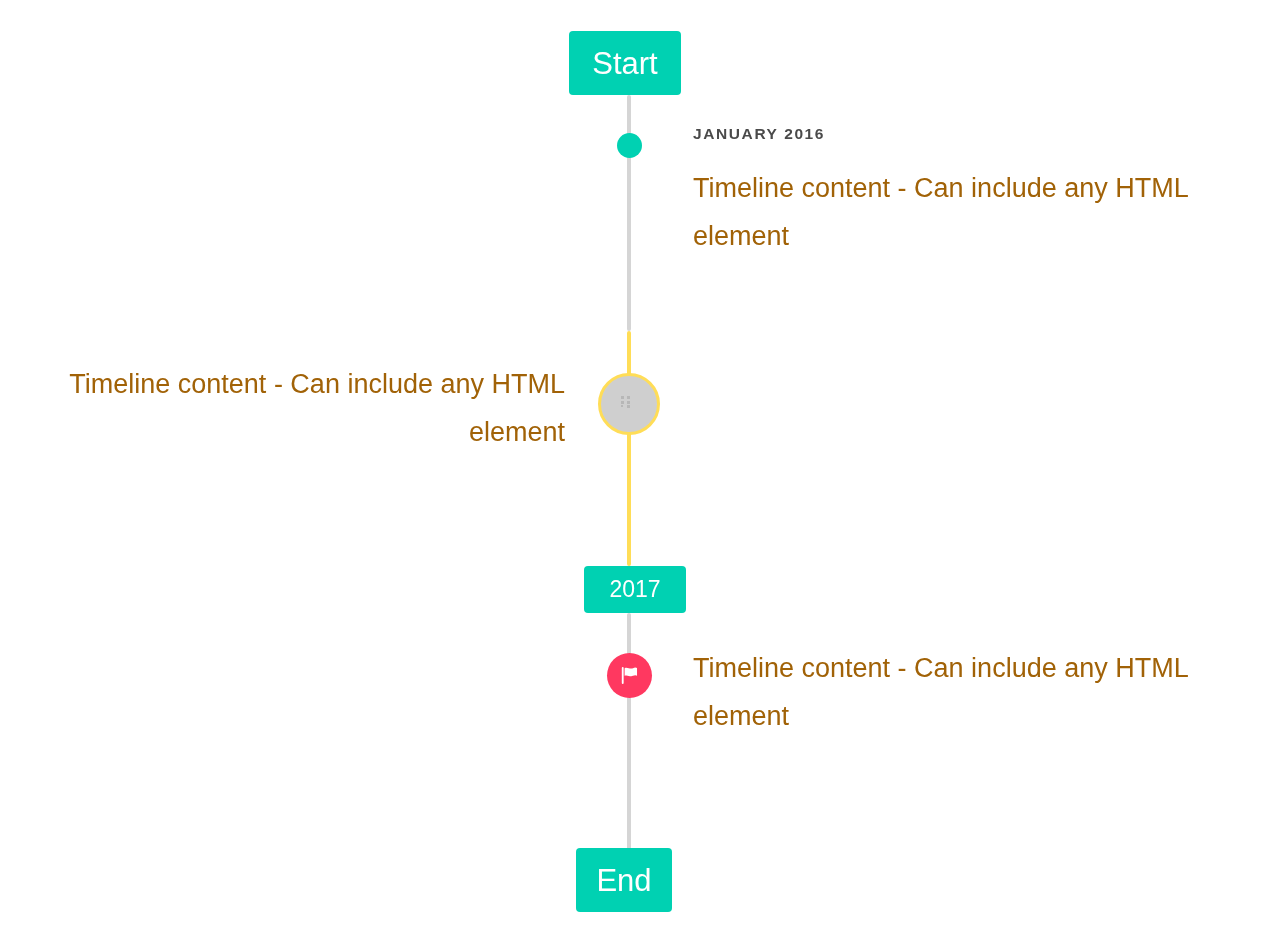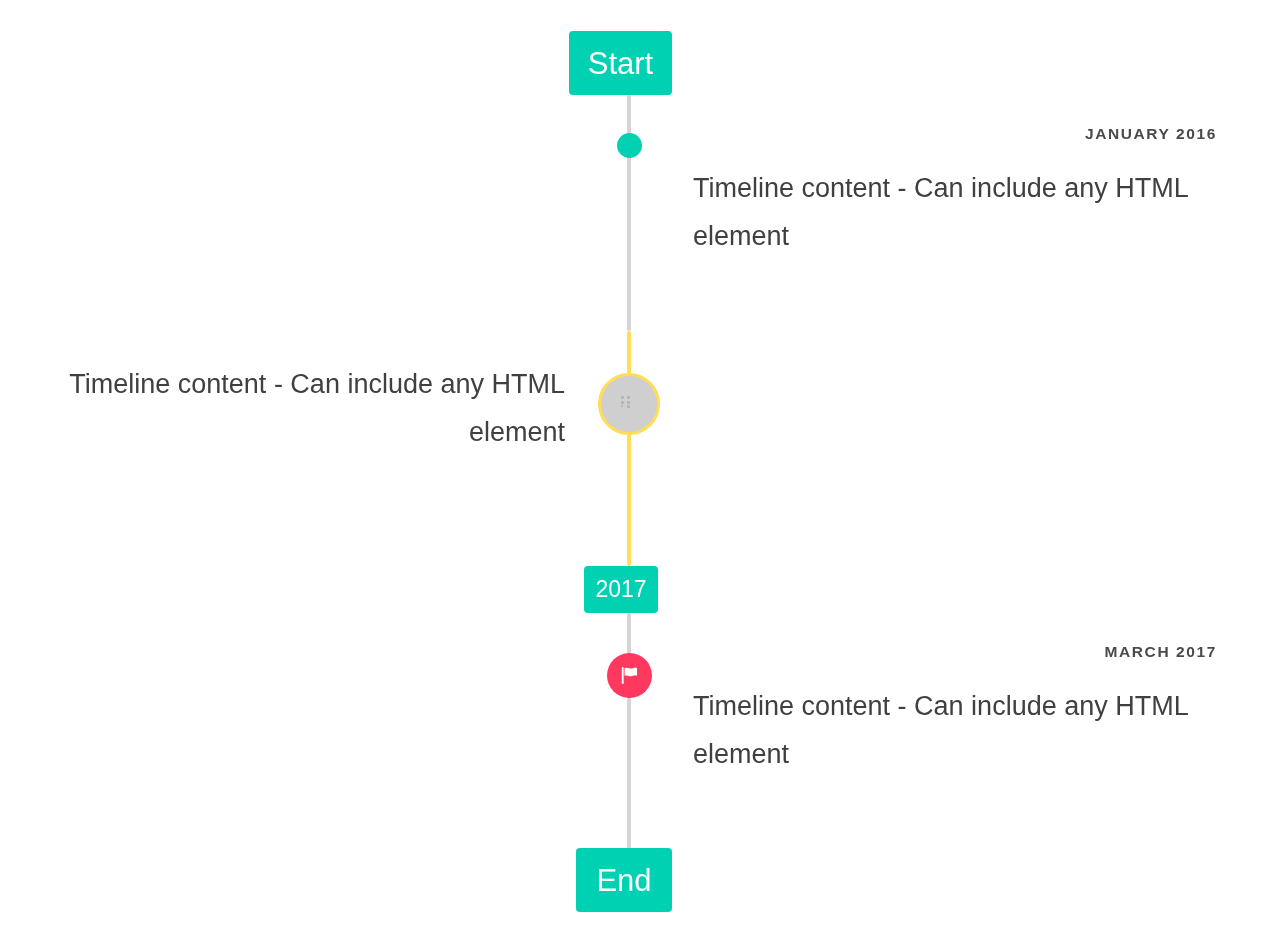--- a/index.html
+++ b/index.html
@@ -41,26 +41,26 @@
     border-radius: 4px;
     display: flex;
     align-items: center;
     justify-content: center;
     box-sizing: border-box;
     line-height: 1;
     white-space: nowrap;
   }
   .badge-start {
     left: 569px; top: 31px;
-    width: 103px; height: 64px;
+    width: 112px; height: 64px;
     font-size: 31px;
   }
   .badge-mid {
     left: 584px; top: 566px;
-    width: 74px; height: 47px;
+    width: 102px; height: 47px;
     font-size: 23px;
   }
   .badge-end {
     left: 576px; top: 848px;
     width: 96px; height: 64px;
     font-size: 31px;
   }
 
   
   .row {
@@ -91,26 +91,25 @@
     text-align: right;
   }
 
   .date {
     font-size: 15.5px;
     font-weight: bold;
     letter-spacing: 1.6px;
     color: #4a4a4a;
     margin: 0 0 22px 0;
     line-height: 1;
-    text-align: right;
   }
   .body-text {
     font-size: 27px;
     font-weight: 400;
-    color: #404040;
+    color: #a16207;
     line-height: 1.78;
     margin: 0;
   }
 
   
   .marker {
     position: absolute;
     box-sizing: border-box;
     border-radius: 50%;
   }
@@ -209,21 +208,20 @@
           <path d="M6.4 3.6
                    C 9.6 2.0, 12.8 5.2, 16.0 3.6
                    C 18.2 2.5, 19.6 3.0, 20.6 3.4
                    L 20.6 12.2
                    C 19.6 11.8, 18.2 11.3, 16.0 12.4
                    C 12.8 14.0, 9.6 10.8, 6.4 12.4
                    Z" fill="#ffffff"></path>
         </svg>
       </div>
       <div class="content content-right">
-        <p class="date">MARCH 2017</p>
         <p class="body-text">Timeline content - Can include any HTML element</p>
       </div>
     </div>
   </div>
 
   <div class="badge badge-end">End</div>
 
 </div>
 
 </body></html>

